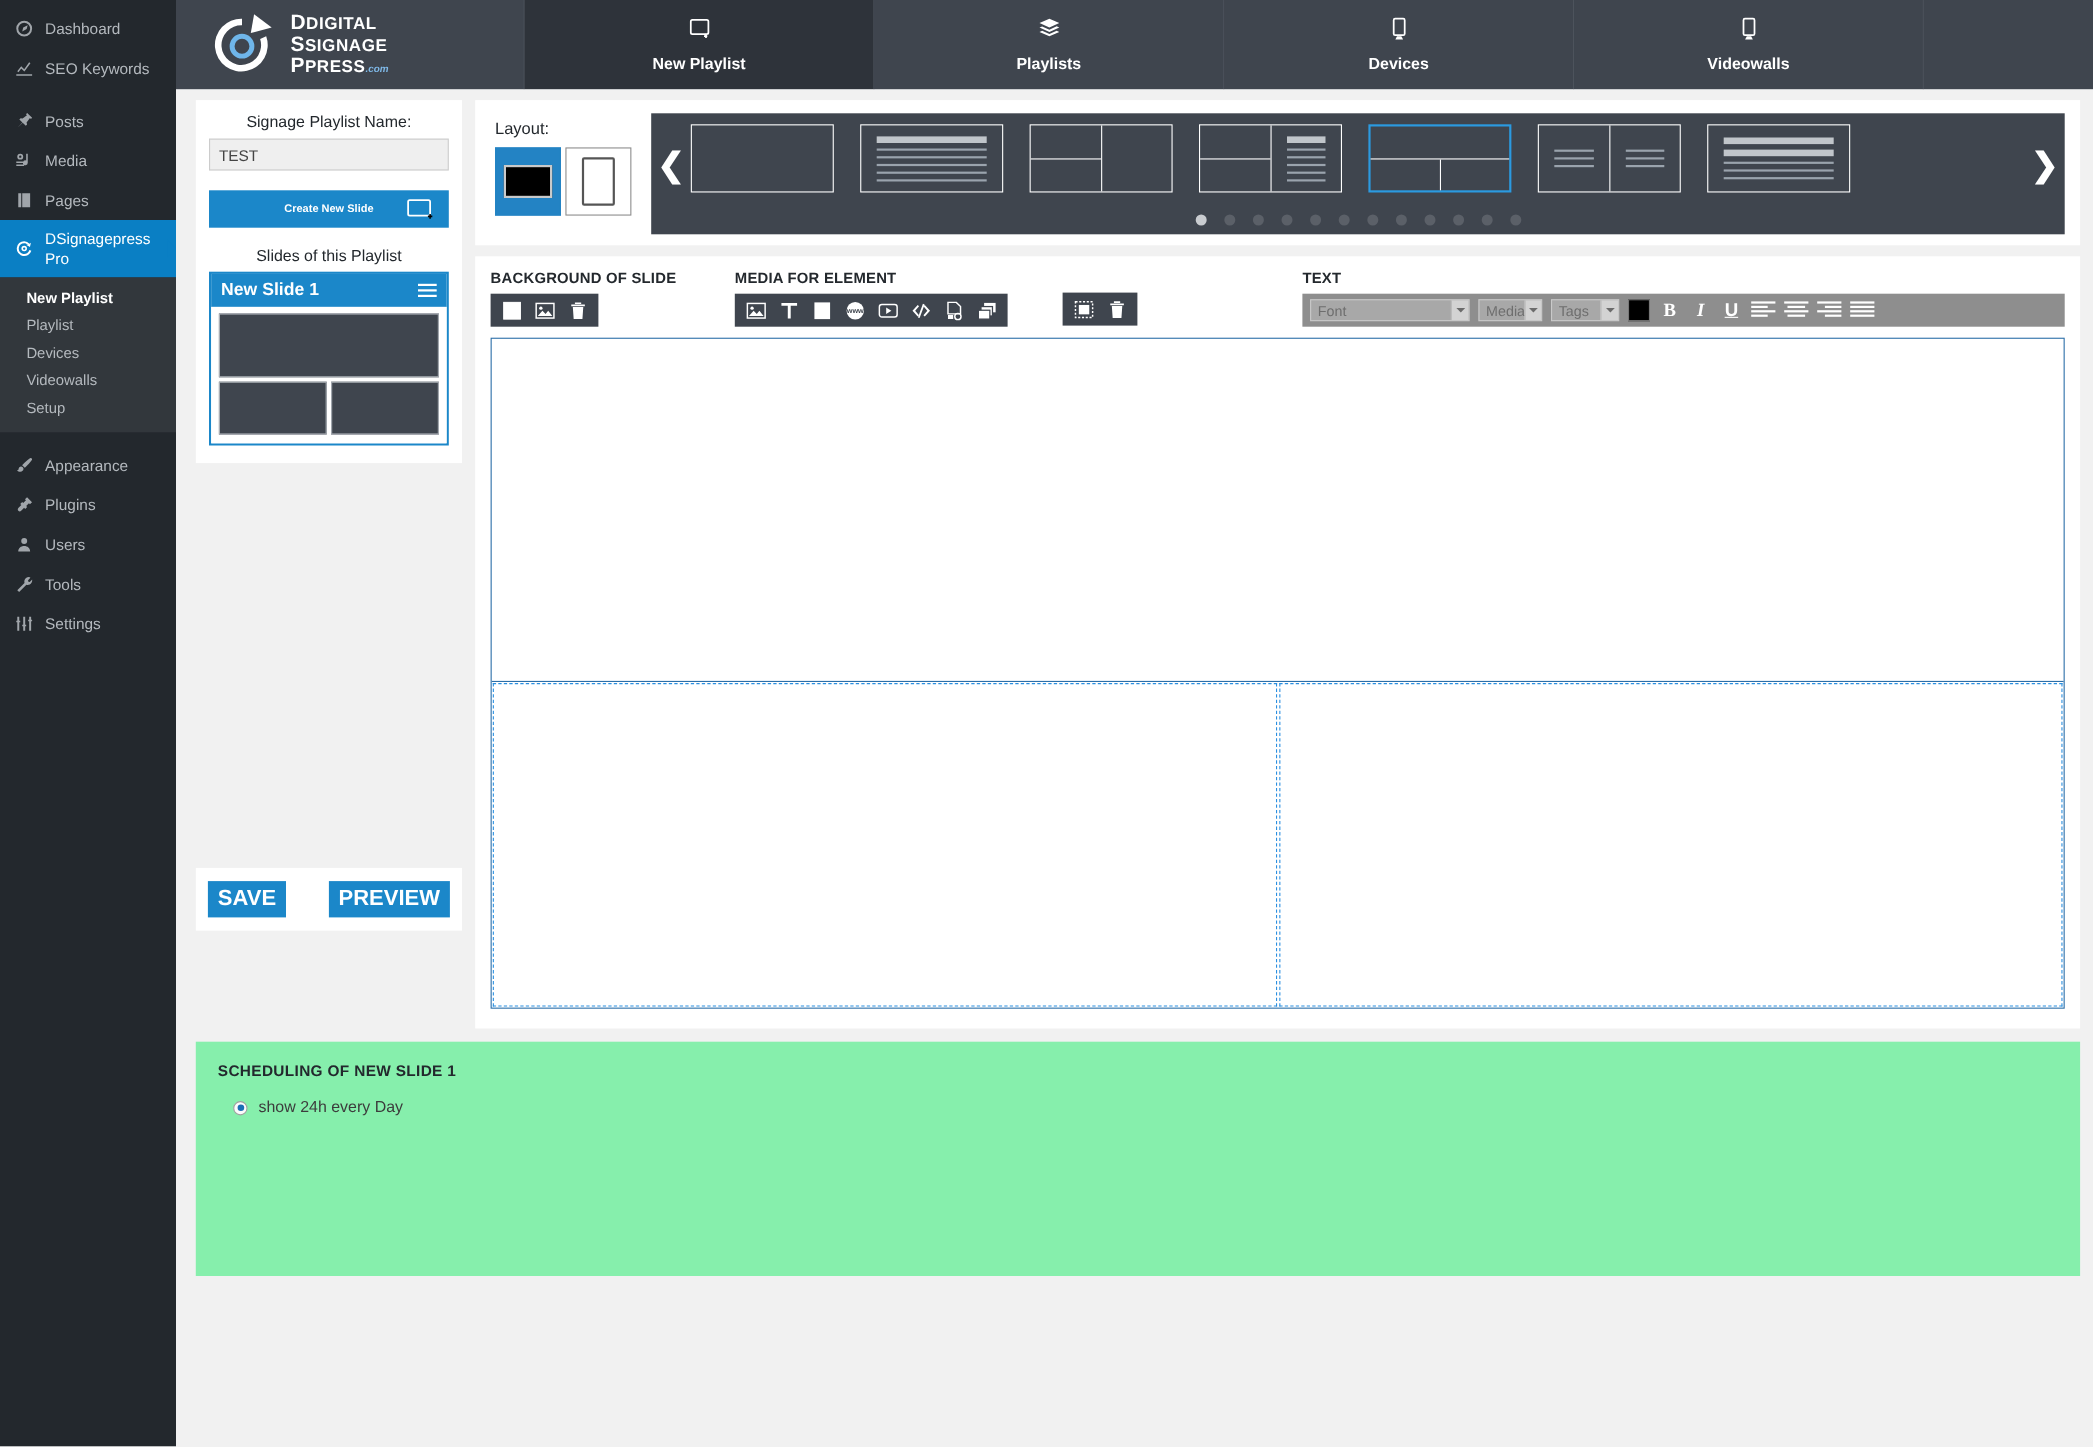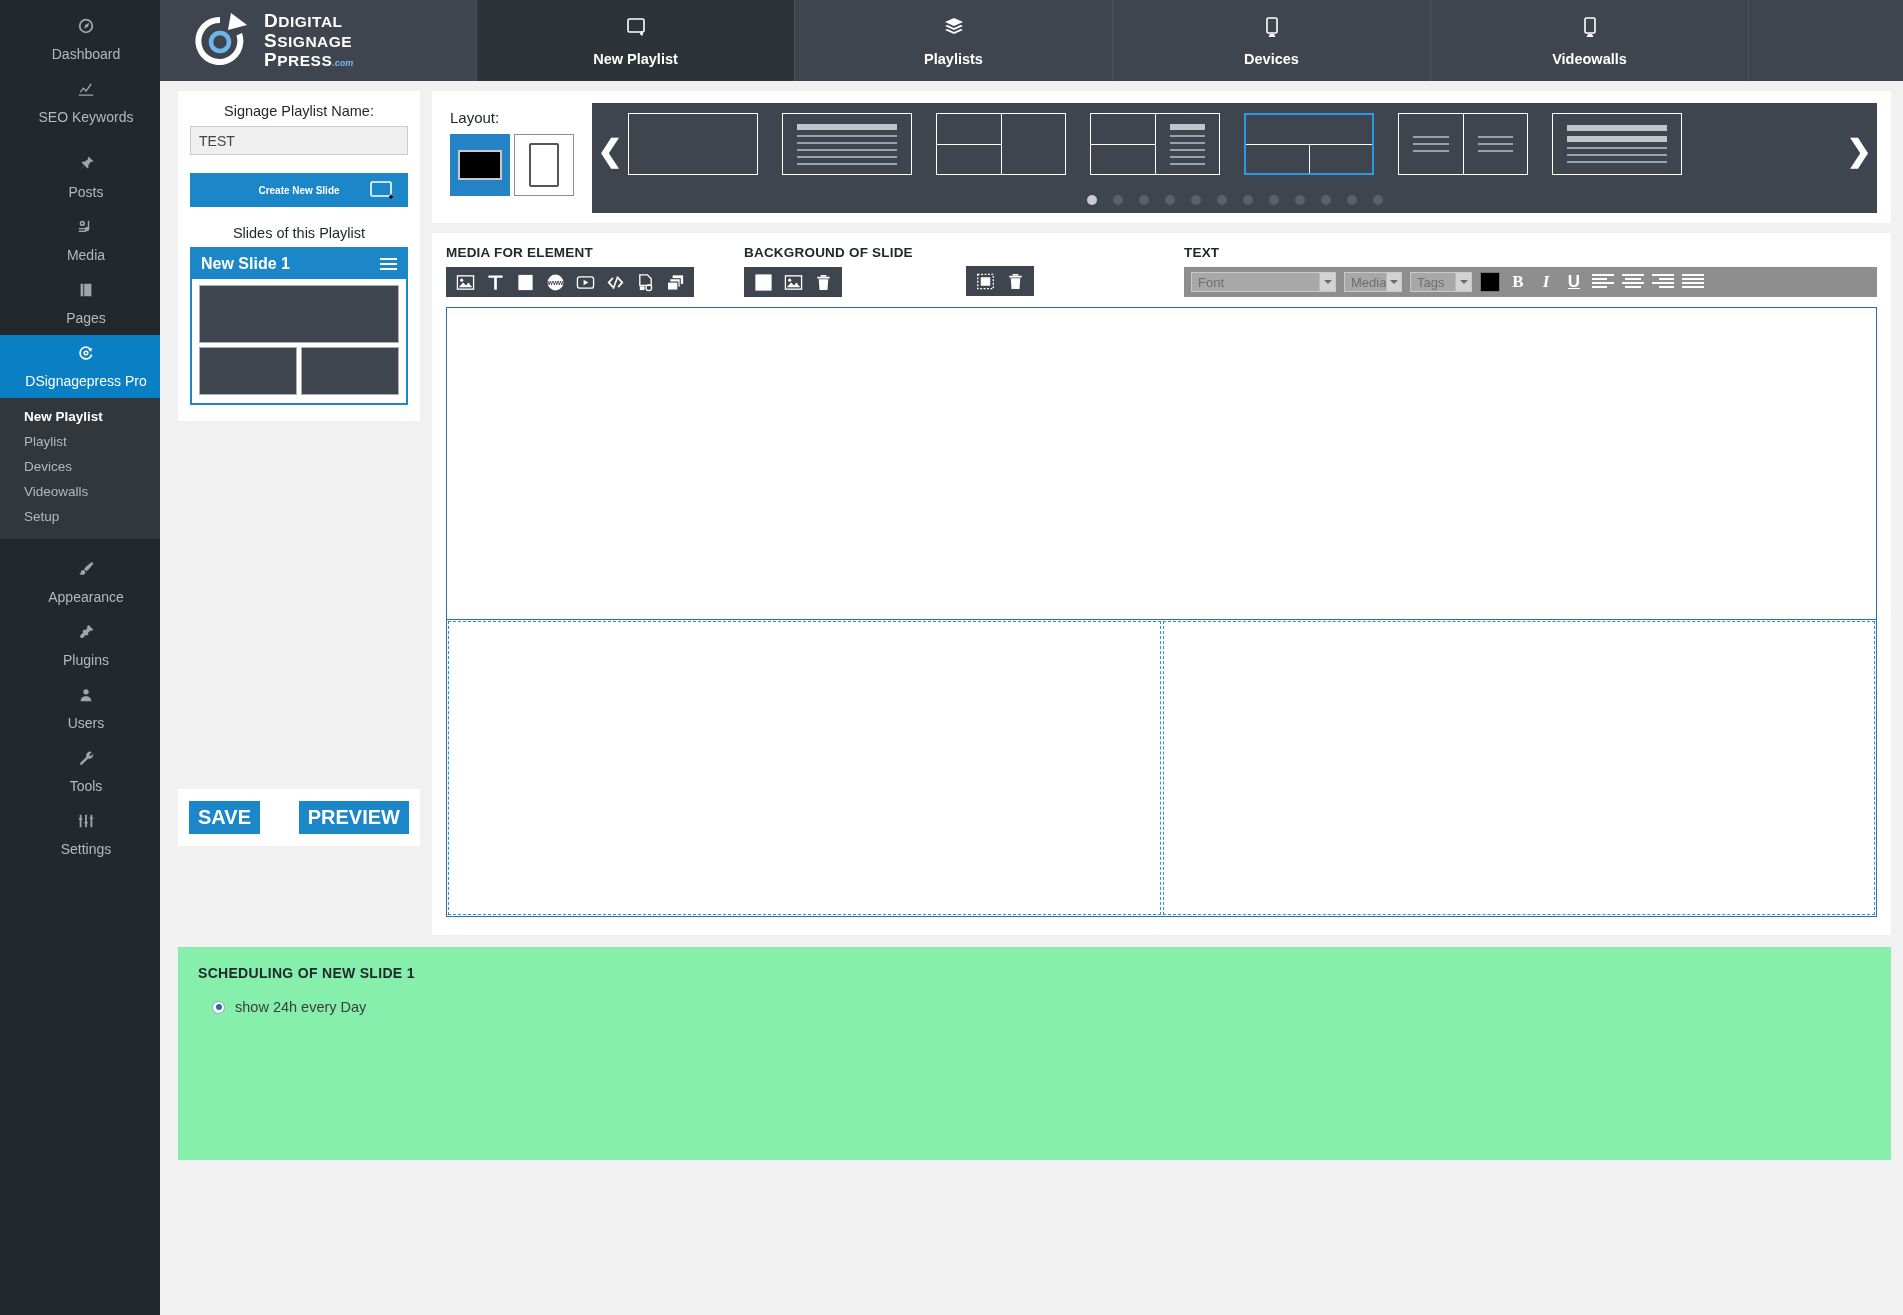--- a/index.html
+++ b/index.html
@@ -13,21 +13,21 @@
   #root { position: relative; width: 1903px; height: 1315px; display: flex; }
 
   
   .wp-sidebar {
     width: 160px; min-width: 160px; background: #23282d; color: #eee;
     font-size: 14px; padding-top: 8px; position: relative; z-index: 5;
   }
   .wp-item {
     display: flex; align-items: center; gap: 9px;
     padding: 8px 0 8px 12px; color: #b4b9be; line-height: 18px;
-    font-size: 14px; position: relative; cursor: pointer; flex-direction: column;
+    font-size: 14px; position: relative; cursor: pointer;
   }
   .wp-item .ico { width: 20px; height: 20px; display:flex; align-items:center; justify-content:center; flex: 0 0 20px; }
   .wp-item .ico svg { width: 18px; height: 18px; fill: #a0a5aa; }
   .wp-item.active { background: #0a7fc4; color: #fff; }
   .wp-item.active .ico svg { fill: #fff; }
   .wp-item.active::after {
     content: ""; position: absolute; right: -8px; top: 50%; margin-top: -8px;
     border: 8px solid transparent; border-left-color: #0a7fc4;
   }
   .wp-gap { height: 12px; }
@@ -517,20 +517,43 @@
               <span class="dot"></span>
               <span class="dot"></span>
               <span class="dot"></span>
             </div>
           </div>
         </div>
 
         <div class="card editor-card">
           <div class="tool-row">
 
+            <div class="tool-group" style="width:222px">
+              <div class="tool-title">BACKGROUND OF SLIDE</div>
+              <div class="tool-bar">
+                <span class="tb-btn">
+                    <svg viewBox="0 0 20 20">
+                      <rect x="2" y="2" width="16" height="16" fill="#fff" stroke="#fff"></rect>
+                    </svg>
+                  </span>
+                <span class="tb-btn">
+                    <svg viewBox="0 0 20 20">
+                      <rect x="1.5" y="3" width="17" height="14" fill="none" stroke="#fff" stroke-width="1.4"></rect>
+                      <circle cx="6" cy="7.5" r="1.6"></circle>
+                      <path d="M3 15l4.5-5 3 3.2L13 10l4 5z"></path>
+                    </svg>
+                  </span>
+                <span class="tb-btn">
+                    <svg viewBox="0 0 20 20">
+                      <path d="M7 2h6v1.6H7zM3.5 4h13v1.8h-13zM5 6.5h10L14.2 18H5.8z"></path>
+                    </svg>
+                  </span>
+              </div>
+            </div>
+
             <div class="tool-group" style="width:298px">
               <div class="tool-title">MEDIA FOR ELEMENT</div>
               <div class="tool-bar">
                 <span class="tb-btn">
                     <svg viewBox="0 0 20 20">
                       <rect x="1.5" y="3" width="17" height="14" fill="none" stroke="#fff" stroke-width="1.4"></rect>
                       <circle cx="6" cy="7.5" r="1.6"></circle>
                       <path d="M3 15l4.5-5 3 3.2L13 10l4 5z"></path>
                     </svg>
                   </span>
@@ -567,43 +590,20 @@
                       <path d="M4 2h8l4 4v7H4z" fill="none" stroke="#fff" stroke-width="1.4"></path>
                       <circle cx="13.5" cy="15.5" r="3" fill="none" stroke="#fff" stroke-width="1.4"></circle>
                       <path d="M4 14h5v4H4z"></path>
                     </svg>
                   </span>
                 <span class="tb-btn">
                     <svg viewBox="0 0 20 20">
                       <rect x="7" y="2.5" width="11" height="9" fill="#fff"></rect>
                       <rect x="4" y="6" width="11" height="9" fill="#fff" stroke="#3f454e" stroke-width="1.2"></rect>
                       <rect x="1.5" y="9.5" width="11" height="8.5" fill="#fff" stroke="#3f454e" stroke-width="1.2"></rect>
-                    </svg>
-                  </span>
-              </div>
-            </div>
-
-            <div class="tool-group" style="width:222px">
-              <div class="tool-title">BACKGROUND OF SLIDE</div>
-              <div class="tool-bar">
-                <span class="tb-btn">
-                    <svg viewBox="0 0 20 20">
-                      <rect x="2" y="2" width="16" height="16" fill="#fff" stroke="#fff"></rect>
-                    </svg>
-                  </span>
-                <span class="tb-btn">
-                    <svg viewBox="0 0 20 20">
-                      <rect x="1.5" y="3" width="17" height="14" fill="none" stroke="#fff" stroke-width="1.4"></rect>
-                      <circle cx="6" cy="7.5" r="1.6"></circle>
-                      <path d="M3 15l4.5-5 3 3.2L13 10l4 5z"></path>
-                    </svg>
-                  </span>
-                <span class="tb-btn">
-                    <svg viewBox="0 0 20 20">
-                      <path d="M7 2h6v1.6H7zM3.5 4h13v1.8h-13zM5 6.5h10L14.2 18H5.8z"></path>
                     </svg>
                   </span>
               </div>
             </div>
 
             <div class="tool-group" style="width:218px;padding-top:21px">
               <div class="tool-bar">
                 <span class="tb-btn">
                     <svg viewBox="0 0 20 20">
                       <rect x="1.8" y="2.5" width="16.4" height="15" fill="none" stroke="#fff" stroke-width="1.4" stroke-dasharray="2 1.6"></rect>

